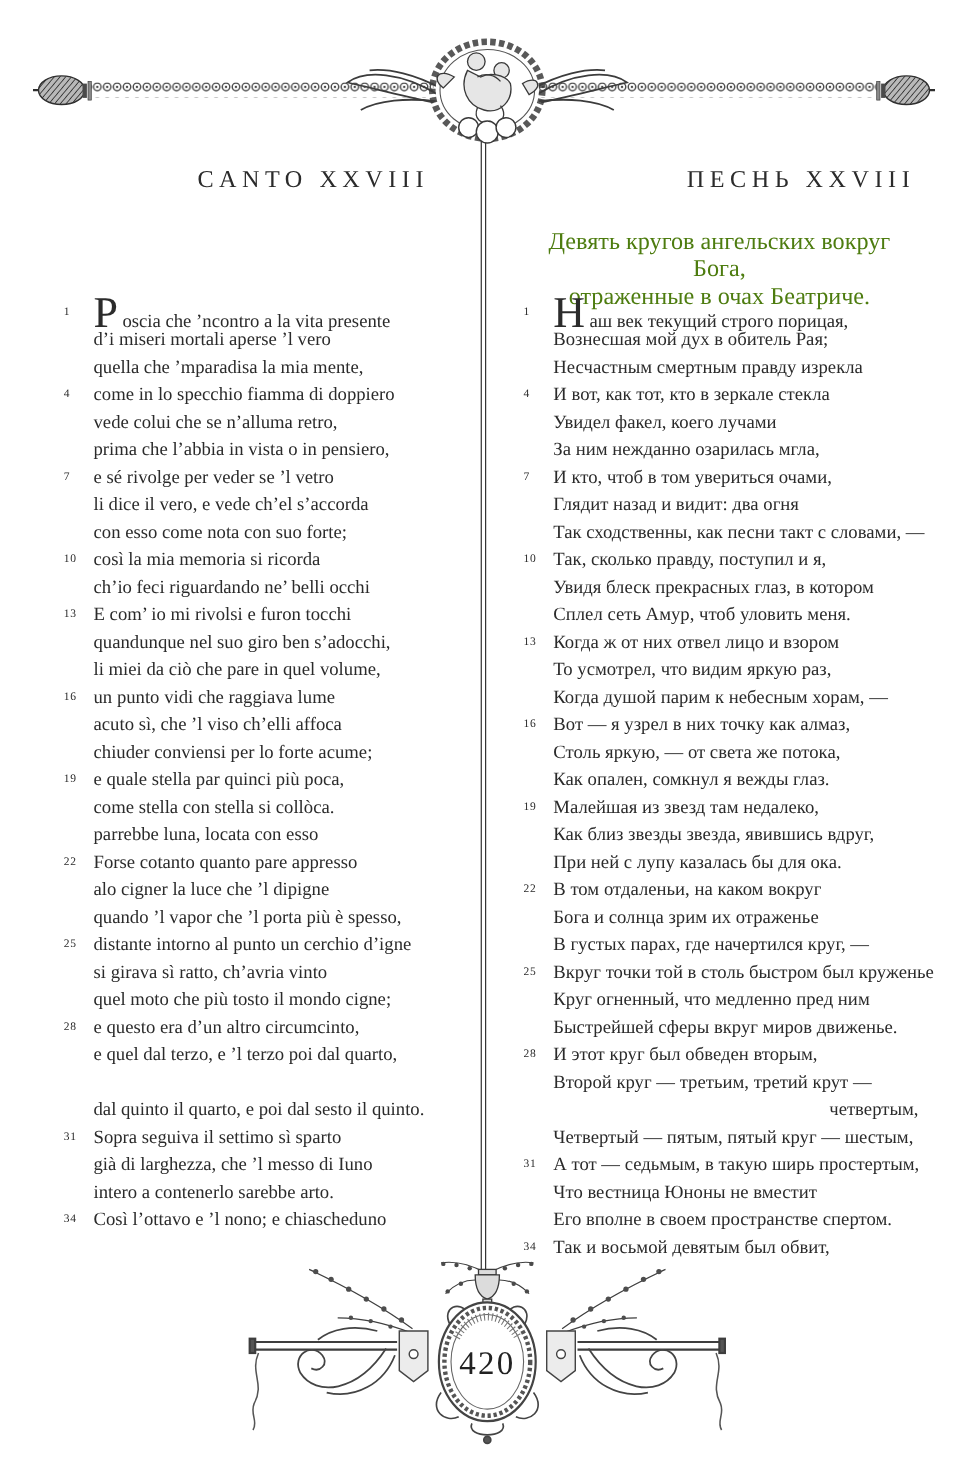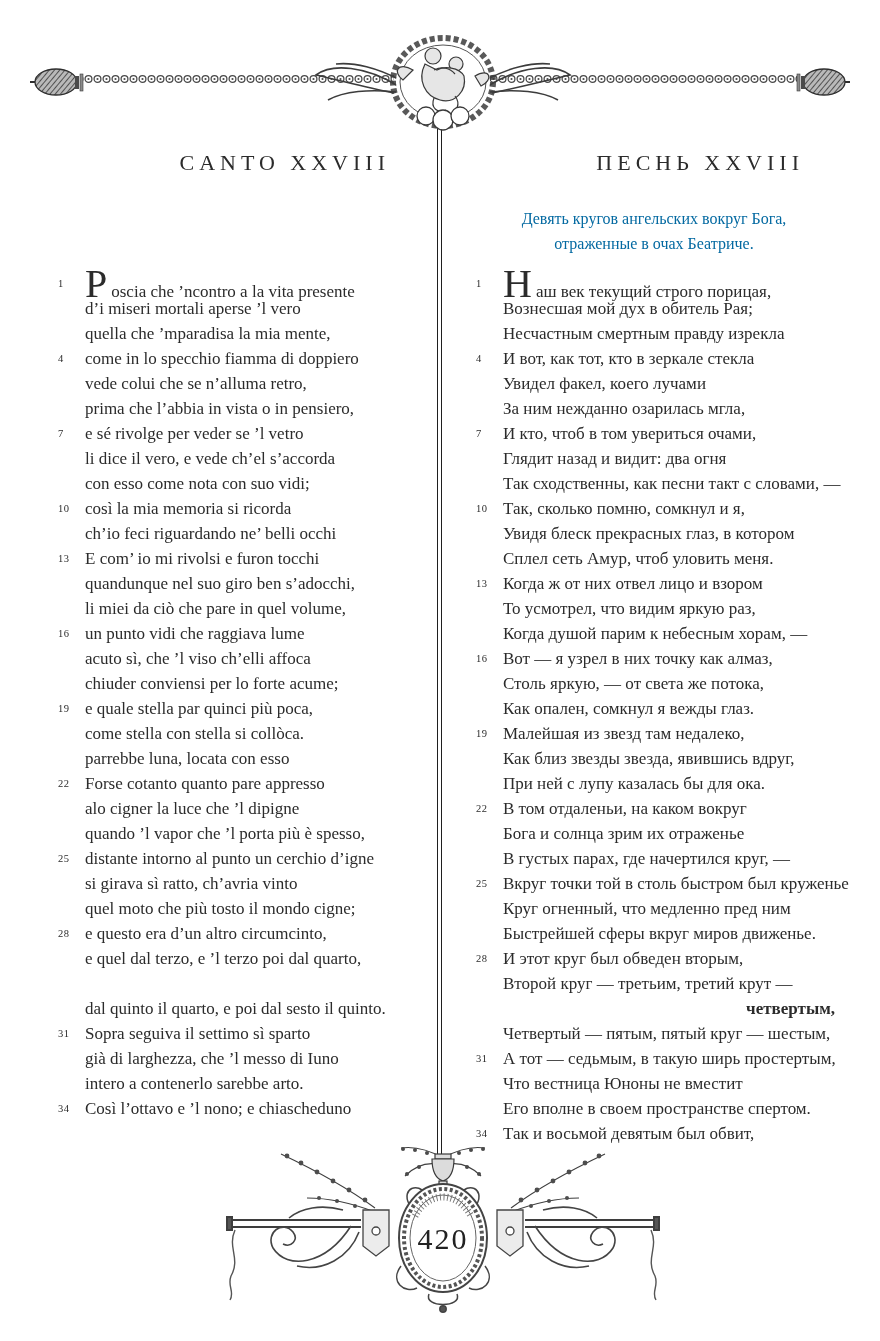--- a/index.html
+++ b/index.html
@@ -16,33 +16,33 @@
   }
   .hdr-svg{position:absolute;left:30px;top:30px;}
   .ftr-svg{position:absolute;left:225px;top:1146px;}
 
   .col-title{
     position:absolute;top:150px;height:30px;
     font-size:22px;letter-spacing:5px;text-align:right;color:#2b2b2b;
     white-space:nowrap;
   }
   .col-title.left{left:70px;width:320px;}
-  .col-title.right{left:454px;width:350px;}
+  .col-title.right{left:482px;width:350px;}
 
   .subtitle{
     position:absolute;left:478px;top:206px;width:352px;
-    text-align:center;font-size:16px;line-height:25px;color:#0369a1;
+    text-align:center;font-size:22px;line-height:25px;color:#4d7c0f;
   }
 
   .verses{position:absolute;top:271px;}
   .verses.left{left:85px;width:330px;}
   .verses.right{left:503px;width:352px;}
 
   .vrow{position:relative;height:25px;line-height:25px;white-space:nowrap;}
-  .vrow.right{text-align:right;padding-right:20px;font-weight:bold;}
+  .vrow.right{text-align:right;padding-right:20px;}
   .lnum{
     position:absolute;left:-27px;top:0;width:24px;
     font-size:10.5px;line-height:25px;color:#2b2b2b;letter-spacing:0.5px;
   }
   .lnum:empty{display:none;}
   .cap{
     font-size:40px;line-height:25px;margin-right:4px;color:#2b2b2b;
     font-family:"Liberation Serif","DejaVu Serif",serif;
   }
   .cap:empty{display:none;}
@@ -260,21 +260,21 @@
 
       <div class="vrow">
         <span class="lnum">7</span><span class="vtext">e sé rivolge per veder se ’l vetro</span>
       </div>
 
       <div class="vrow">
         <span class="vtext">li dice il vero, e vede ch’el s’accorda</span>
       </div>
 
       <div class="vrow">
-        <span class="vtext">con esso come nota con suo vidi;</span>
+        <span class="vtext">con esso come nota con suo forte;</span>
       </div>
 
       <div class="vrow">
         <span class="lnum">10</span><span class="vtext">così la mia memoria si ricorda</span>
       </div>
 
       <div class="vrow">
         <span class="vtext">ch’io feci riguardando ne’ belli occhi</span>
       </div>
 
@@ -404,21 +404,21 @@
 
       <div class="vrow">
         <span class="vtext">Глядит назад и видит: два огня</span>
       </div>
 
       <div class="vrow">
         <span class="vtext">Так сходственны, как песни такт с словами, —</span>
       </div>
 
       <div class="vrow">
-        <span class="lnum">10</span><span class="vtext">Так, сколько помню, сомкнул и я,</span>
+        <span class="lnum">10</span><span class="vtext">Так, сколько правду, поступил и я,</span>
       </div>
 
       <div class="vrow">
         <span class="vtext">Увидя блеск прекрасных глаз, в котором</span>
       </div>
 
       <div class="vrow">
         <span class="vtext">Сплел сеть Амур, чтоб уловить меня.</span>
       </div>
 

